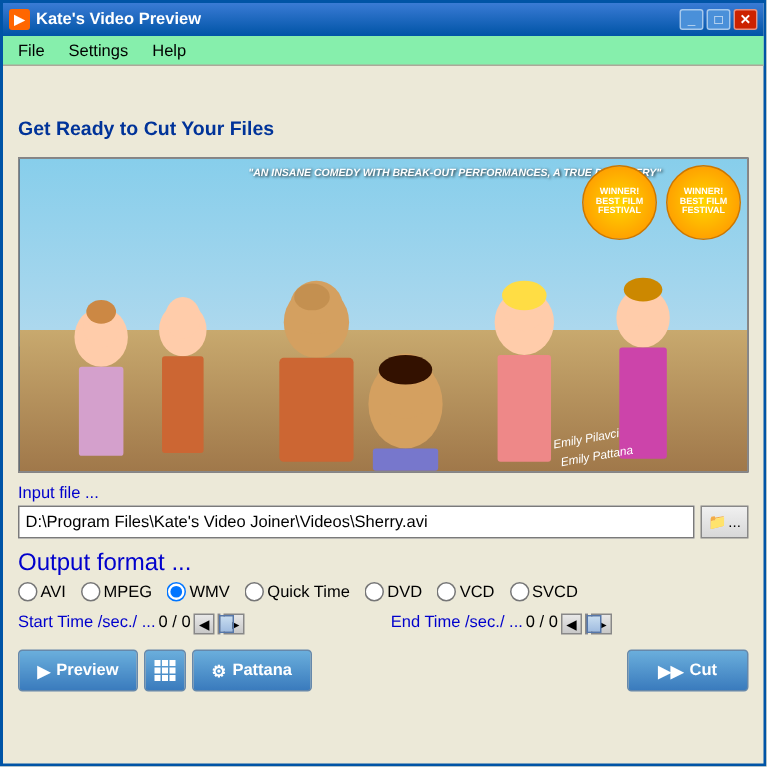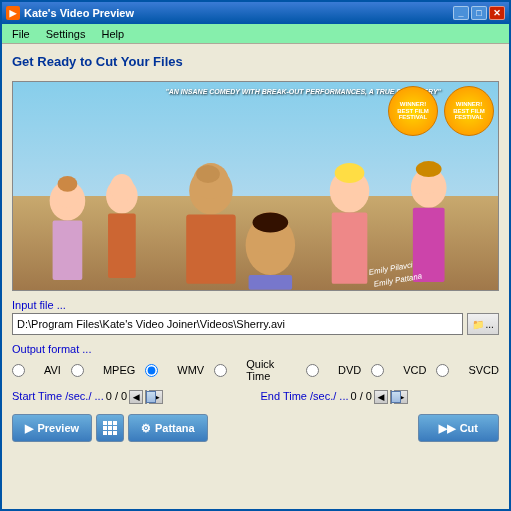--- a/index.html
+++ b/index.html
@@ -97,20 +97,21 @@
       display: flex;
       flex-direction: column;
       gap: 8px;
     }
 
     .section-title {
       font-size: 13px;
       font-weight: bold;
       color: #003399;
       margin-bottom: 4px;
+      margin-top: 24px;
     }
 
     
     .poster-container {
       width: 100%;
       height: 210px;
       background: #1a1a2e;
       border: 1px solid #888;
       overflow: hidden;
       position: relative;
@@ -240,33 +241,33 @@
 
     
     .format-section {
       display: flex;
       flex-direction: column;
       gap: 3px;
     }
 
     .format-label {
       color: #0000cc;
-      font-size: 11px;
+      font-size: 16px;
     }
 
     .radio-group {
       display: flex;
       gap: 10px;
       align-items: center;
     }
 
     .radio-option {
       display: flex;
       align-items: center;
-      gap: 19px;
+      gap: 2px;
       cursor: pointer;
     }
 
     .radio-option input[type="radio"] {
       margin: 0;
       cursor: pointer;
     }
 
     
     .time-section {

